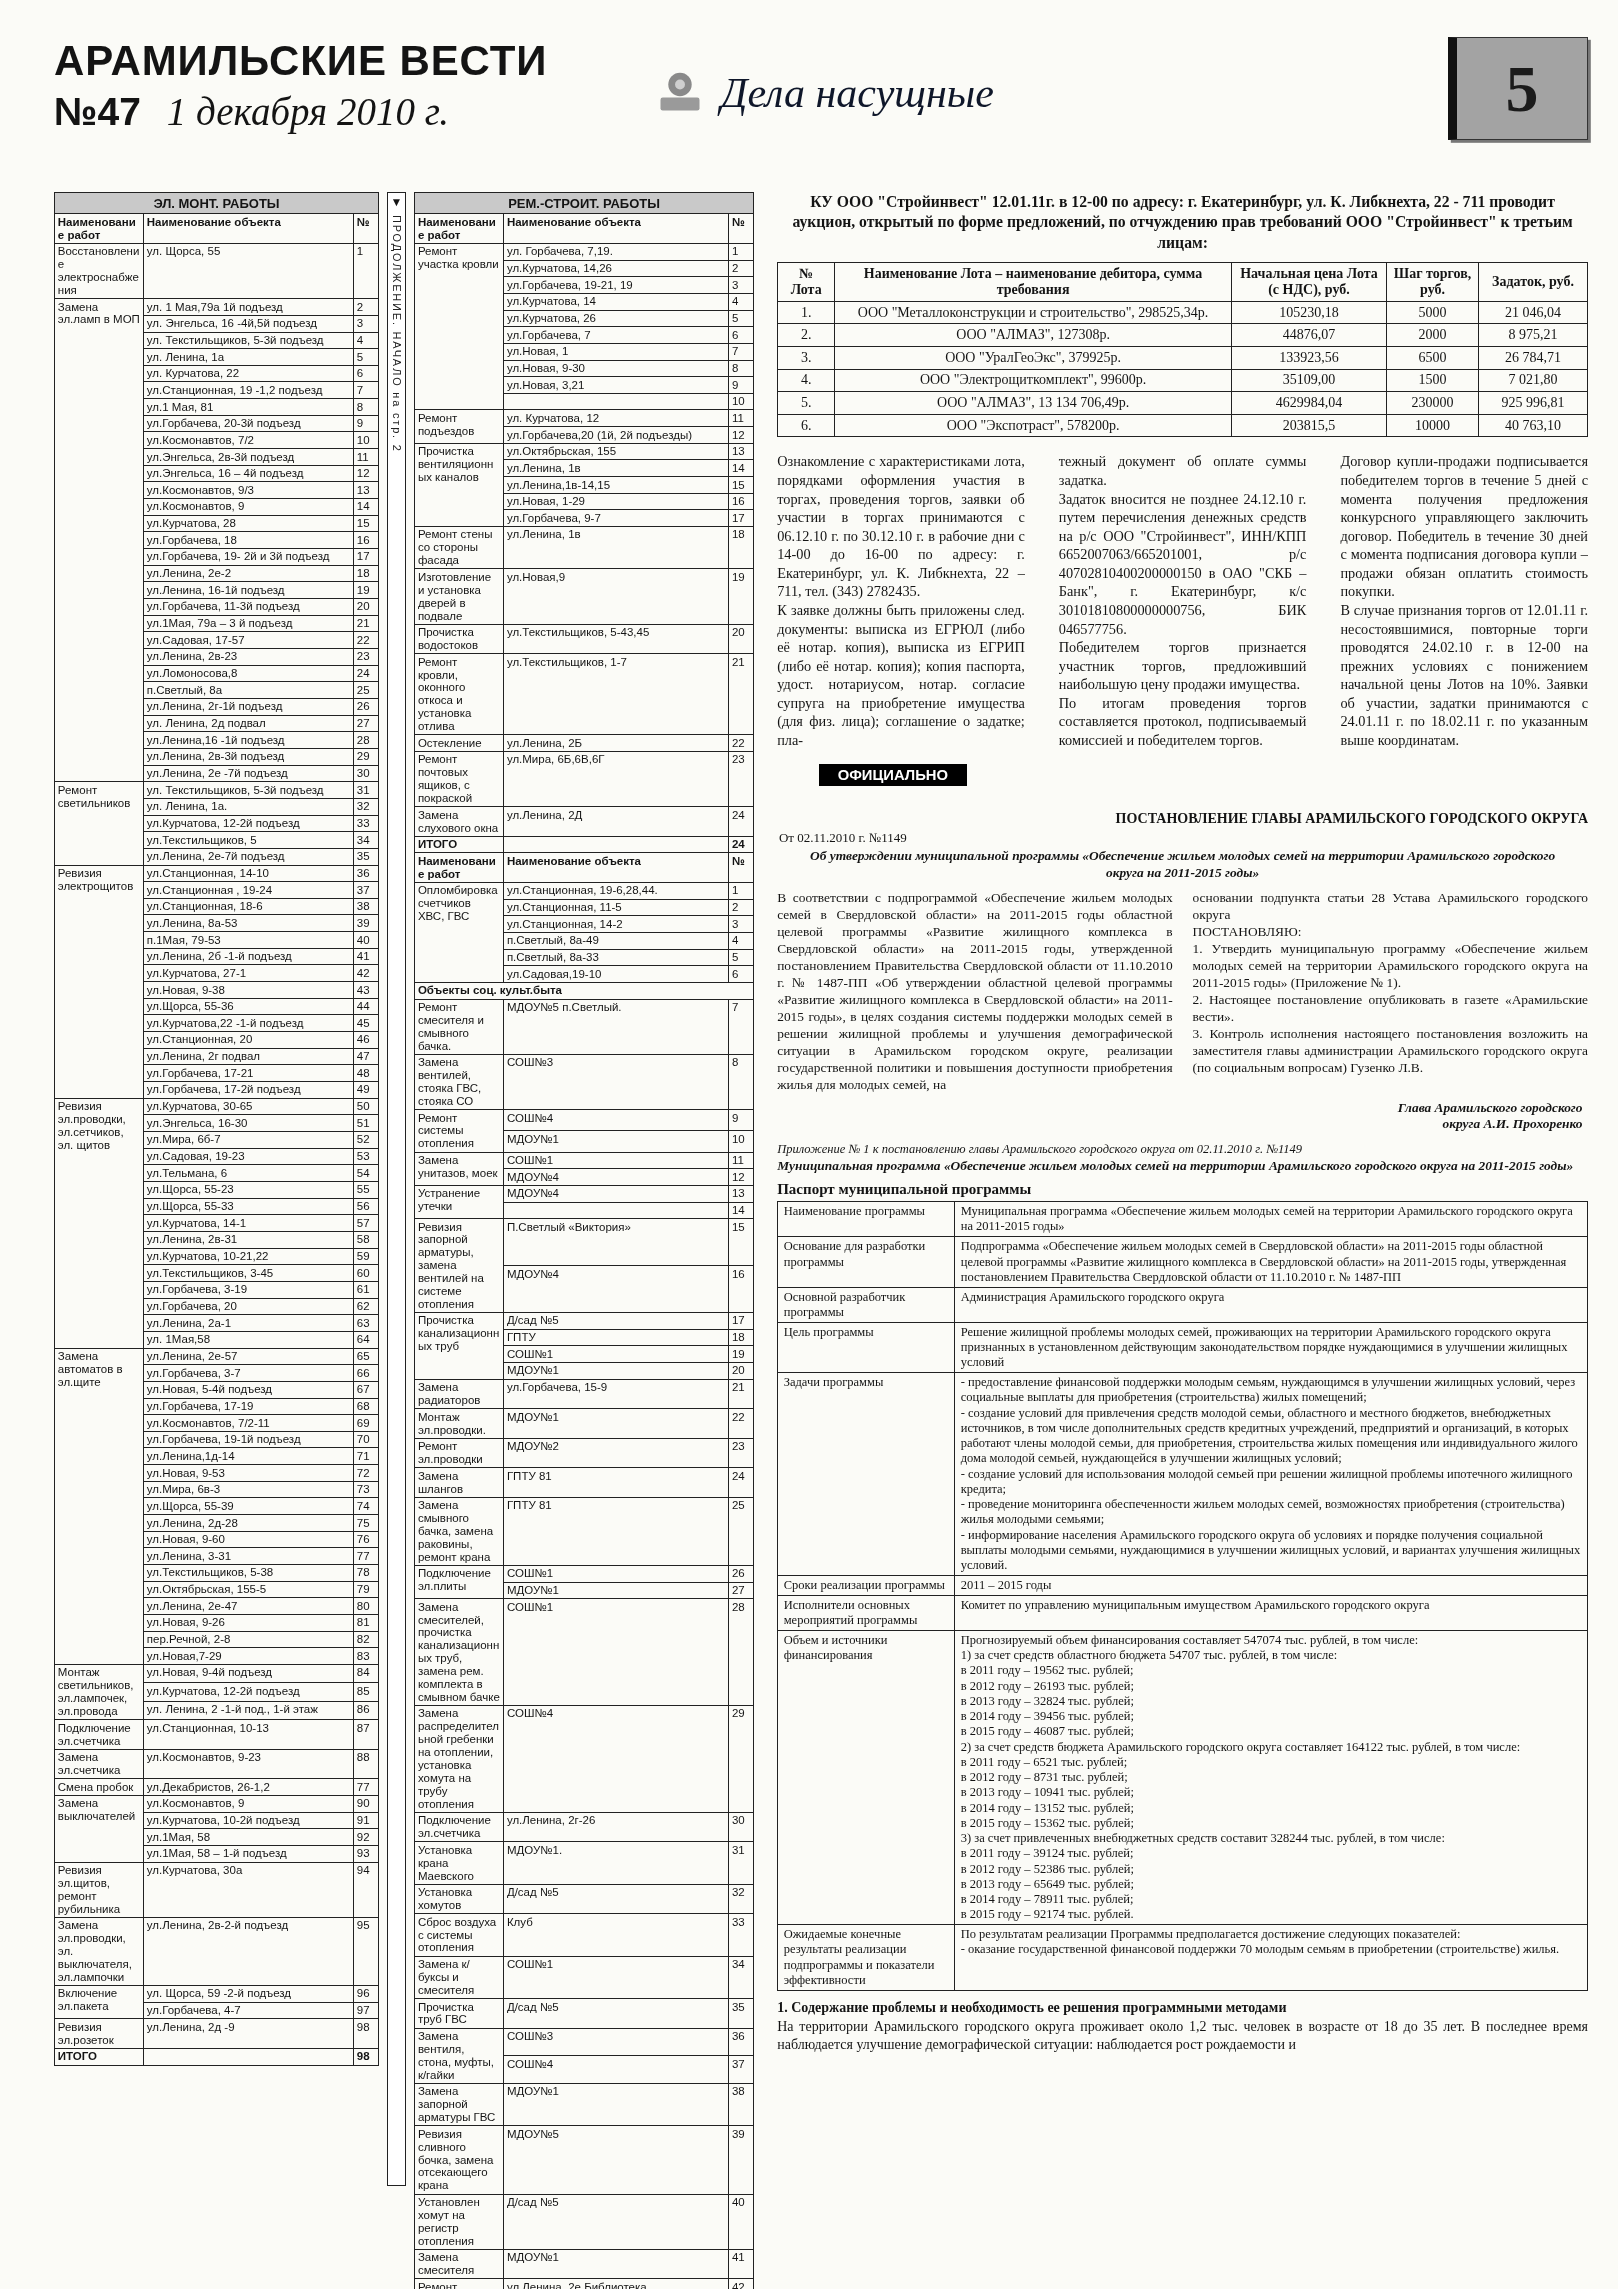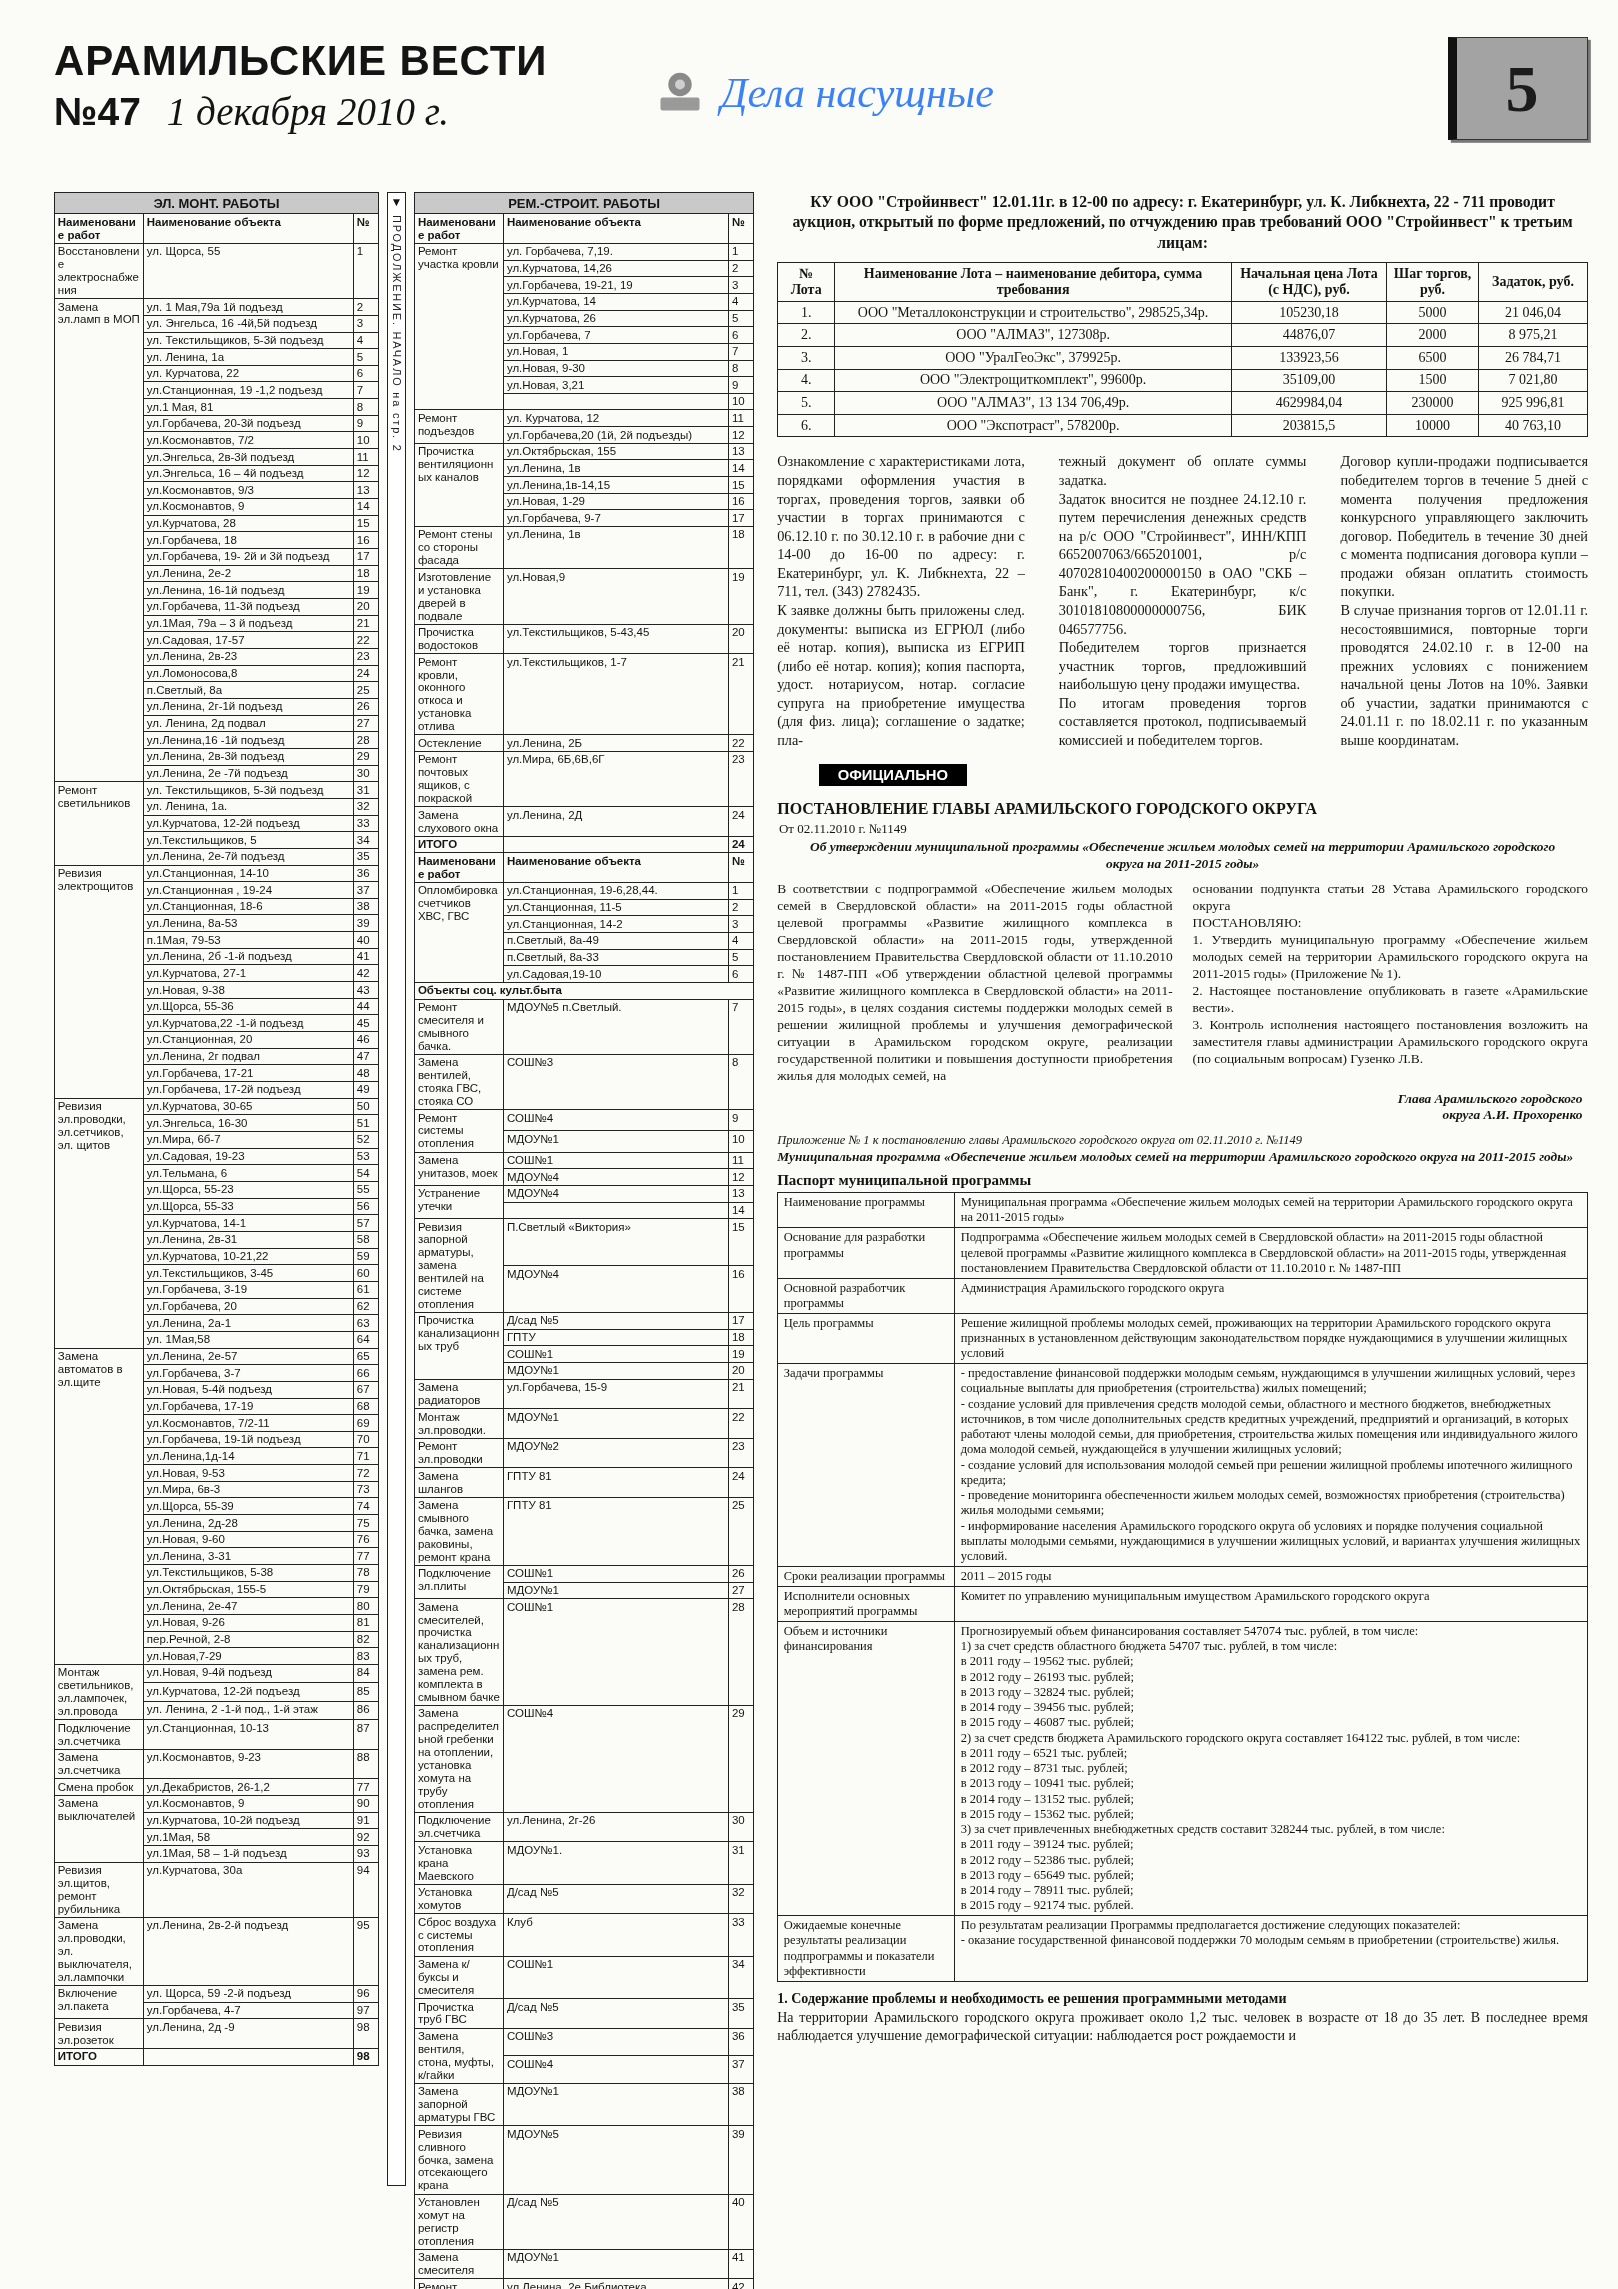--- a/index.html
+++ b/index.html
@@ -5,21 +5,21 @@
   *{margin:0;padding:0;box-sizing:border-box}
   html,body{background:#e9e9e9}
   .page{width:1619px;height:2290px;margin:0 auto;background:#fbfbf7;color:#141414;position:relative;padding:37px 31px 24px 54px;overflow:hidden}
   
   .masthead{position:relative;height:140px;margin-bottom:14.8px}
   .paper-title{font-family:"Liberation Sans",sans-serif;font-weight:bold;font-size:42px;letter-spacing:0.9px}
   .issue-line{margin-top:3.7px;display:flex;align-items:baseline;gap:26px}
   .issue-no{font-family:"Liberation Sans",sans-serif;font-weight:bold;font-size:39px}
   .issue-date{font-family:"Liberation Serif",serif;font-style:italic;font-size:39px}
   .section-banner{position:absolute;left:600px;top:28px;display:flex;align-items:center;gap:14.8px}
-  .section-title{font-family:"Liberation Serif",serif;font-style:italic;font-size:42px;color:#3b82f6}
+  .section-title{font-family:"Liberation Serif",serif;font-style:italic;font-size:42px;color:#0f172a}
   .page-no-box{position:absolute;right:0;top:0;width:140px;height:103px;background:#a3a3a3;border:0.9px solid #333;border-left:9.2px solid #111;display:flex;align-items:center;justify-content:center;box-shadow:2.8px 2.8px 0 #777}
   .page-no-box span{font-family:"Liberation Serif",serif;font-size:66px;font-weight:bold;color:#1b1b1b}
   
   .content{display:flex;gap:8.3px;align-items:flex-start}
   .col-left{width:325px;flex:none}
   .col-mid{width:340px;flex:none}
   .col-right{flex:1;padding-left:14.8px;font-family:"Liberation Serif",serif}
   .strip{width:18.5px;flex:none;border:0.9px solid #222;background:#fff;display:flex;flex-direction:column;align-items:center;min-height:1994px}
   .tri{font-size:12px;line-height:1;padding-top:2.8px}
   .vtext{writing-mode:vertical-rl;font-size:11px;letter-spacing:1.8px;margin-top:7.4px;font-family:"Liberation Sans",sans-serif;color:#222}
@@ -37,21 +37,21 @@
   table.lots{width:100%;border-collapse:collapse;font-size:14px;font-family:"Liberation Serif",serif}
   table.lots td{border:0.9px solid #222;padding:2.8px 4.6px;text-align:center;vertical-align:middle}
   table.lots .g0{width:57px}
   table.lots .g2{width:155px}
   table.lots .g3{width:92px}
   table.lots .g4{width:109px}
   .threecol{display:flex;gap:34px;margin-top:15px}
   .tc{flex:1;font-size:14.3px;line-height:1.3;text-align:justify;white-space:pre-line}
   
   .official-badge{display:inline-block;background:#000;color:#fff;font-family:"Liberation Sans",sans-serif;font-weight:bold;font-size:14.8px;padding:2.8px 18.5px;margin:14.8px 0 7.4px 42px}
-  .decree-head{text-align:left;font-weight:bold;font-size:16px;margin-top:7px}
+  .decree-head{text-align:right;font-weight:bold;font-size:14px;margin-top:18px}
   .decree-from{font-size:13px;margin:2.8px 0 1.8px 1.8px}
   .decree-subject{text-align:center;font-weight:bold;font-style:italic;font-size:13.4px;line-height:1.25;margin:1.8px 26px 7.4px}
   .twocol{display:flex;gap:20px}
   .tc2{flex:1;font-size:13.4px;line-height:1.27;text-align:justify;white-space:pre-line}
   .signature{text-align:right;font-weight:bold;font-style:italic;font-size:13.4px;margin:7.4px 5.5px 9.2px;white-space:pre-line}
   .appendix-note{font-style:italic;font-size:12.5px;margin:3.7px 0 1.8px}
   .appendix-title{font-weight:bold;font-style:italic;font-size:13.4px;line-height:1.25;margin:1.8px 0 5.5px}
   .passport-head{font-weight:bold;font-size:15px;margin:1.8px 0 3.7px}
   table.passport{width:100%;border-collapse:collapse;font-size:12.5px;line-height:1.22;font-family:"Liberation Serif",serif}
   table.passport td{border:0.9px solid #222;padding:1.8px 5.5px;vertical-align:top}

